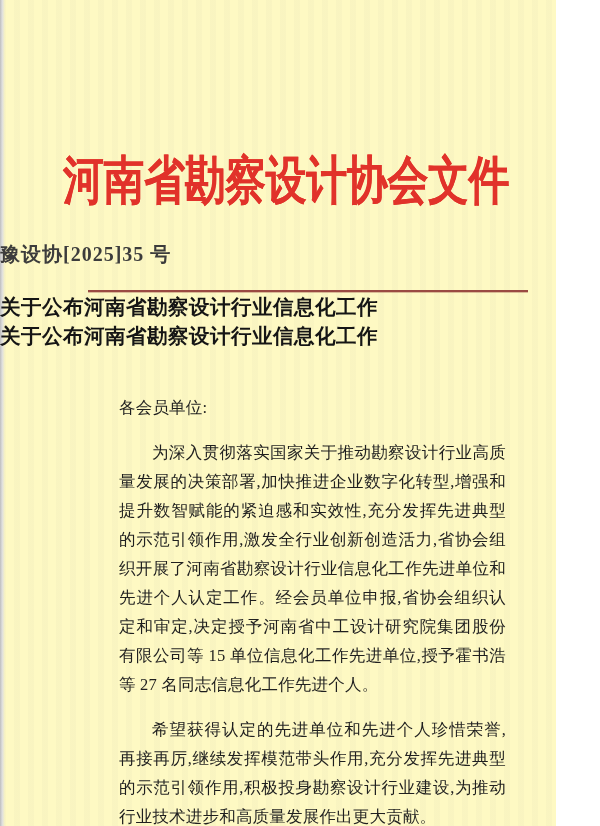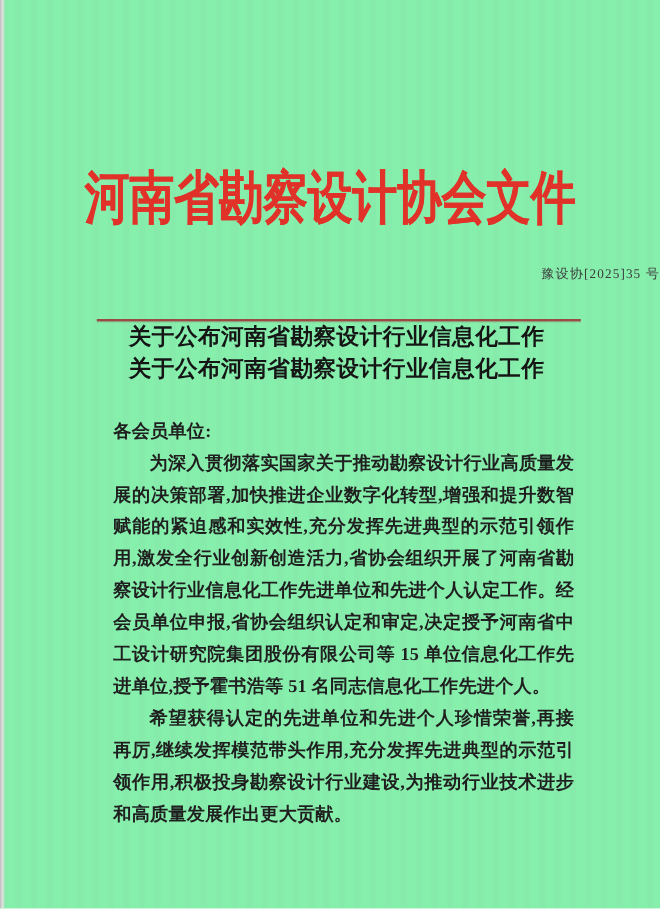--- a/index.html
+++ b/index.html
@@ -2,24 +2,24 @@
 <html><head>
 <meta charset="utf-8">
 <style>
   html, body {
     margin: 0;
     padding: 0;
     background: #ffffff;
   }
   .page {
     position: relative;
-    width: 600px;
+    width: 556px;
     height: 826px;
     overflow: hidden;
-    background: #86efac;
+    background: #fef9c3;
     font-family: "Liberation Serif", "DejaVu Serif", serif;
   }
   
   .page::before {
     content: "";
     position: absolute;
     inset: 0;
     background: repeating-linear-gradient(
       90deg,
       rgba(120,120,130,0.035) 0px, rgba(120,120,130,0.035) 6px,
@@ -48,61 +48,58 @@
   .org-title .squeeze {
     display: inline-block;
     transform: scaleX(0.78);
     transform-origin: center;
     text-shadow: 0.5px 0 0 #e1322a;
   }
   .doc-number {
     position: absolute;
     top: 241px;
     left: 0; right: 0;
-    text-align: right;
-    font-size: 12px;
+    text-align: left;
+    font-size: 20px;
     letter-spacing: 1px;
     color: #3c3c3c;
-    font-weight: normal;
+    font-weight: bold;
   }
   .rule {
     position: absolute;
     top: 290px;
     left: 88px;
     width: 440px;
     height: 2px;
     background: #9a4a42;
     box-shadow: 0 1px 0 rgba(154,74,66,0.35);
   }
   .notice-title {
     position: absolute;
     top: 293px;
     left: 0; right: 0;
-    text-align: center;
     font-size: 20.5px;
     line-height: 29px;
     font-weight: bold;
     color: #151515;
     letter-spacing: 0.5px;
-    padding-left: 12px;
   }
   .body-text {
     position: absolute;
     top: 377px;
     left: 103px;
     width: 419px;
     font-size: 16.5px;
     line-height: 29px;
     color: #1f1f1f;
     text-align: justify;
     letter-spacing: 0.2px;
   }
   .body-text p {
-    margin: 0;
-    font-weight: bold;
+    margin: 16px;
   }
   .body-text p.indent {
     text-indent: 2em;
   }
 </style>
 </head>
 <body>
 
 <div class="page">
   <div class="left-edge"></div>
@@ -115,16 +112,16 @@
 
   <div class="rule"></div>
 
   <div class="notice-title">
     <div>关于公布河南省勘察设计行业信息化工作</div>
     <div>关于公布河南省勘察设计行业信息化工作</div>
   </div>
 
   <div class="body-text">
     <p>各会员单位:</p>
-    <p class="indent">为深入贯彻落实国家关于推动勘察设计行业高质量发展的决策部署,加快推进企业数字化转型,增强和提升数智赋能的紧迫感和实效性,充分发挥先进典型的示范引领作用,激发全行业创新创造活力,省协会组织开展了河南省勘察设计行业信息化工作先进单位和先进个人认定工作。经会员单位申报,省协会组织认定和审定,决定授予河南省中工设计研究院集团股份有限公司等 15 单位信息化工作先进单位,授予霍书浩等 51 名同志信息化工作先进个人。</p>
+    <p class="indent">为深入贯彻落实国家关于推动勘察设计行业高质量发展的决策部署,加快推进企业数字化转型,增强和提升数智赋能的紧迫感和实效性,充分发挥先进典型的示范引领作用,激发全行业创新创造活力,省协会组织开展了河南省勘察设计行业信息化工作先进单位和先进个人认定工作。经会员单位申报,省协会组织认定和审定,决定授予河南省中工设计研究院集团股份有限公司等 15 单位信息化工作先进单位,授予霍书浩等 27 名同志信息化工作先进个人。</p>
     <p class="indent">希望获得认定的先进单位和先进个人珍惜荣誉,再接再厉,继续发挥模范带头作用,充分发挥先进典型的示范引领作用,积极投身勘察设计行业建设,为推动行业技术进步和高质量发展作出更大贡献。</p>
   </div>
 </div>
 
 </body></html>

